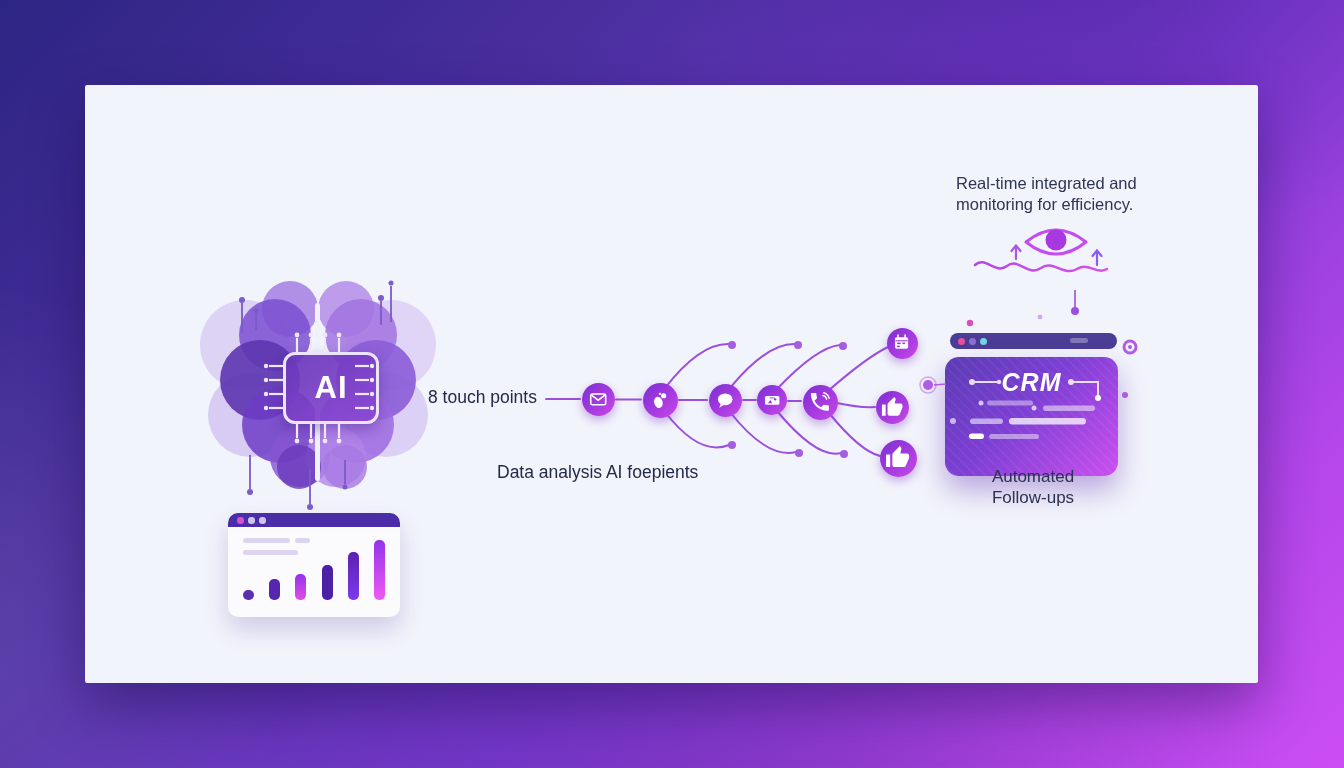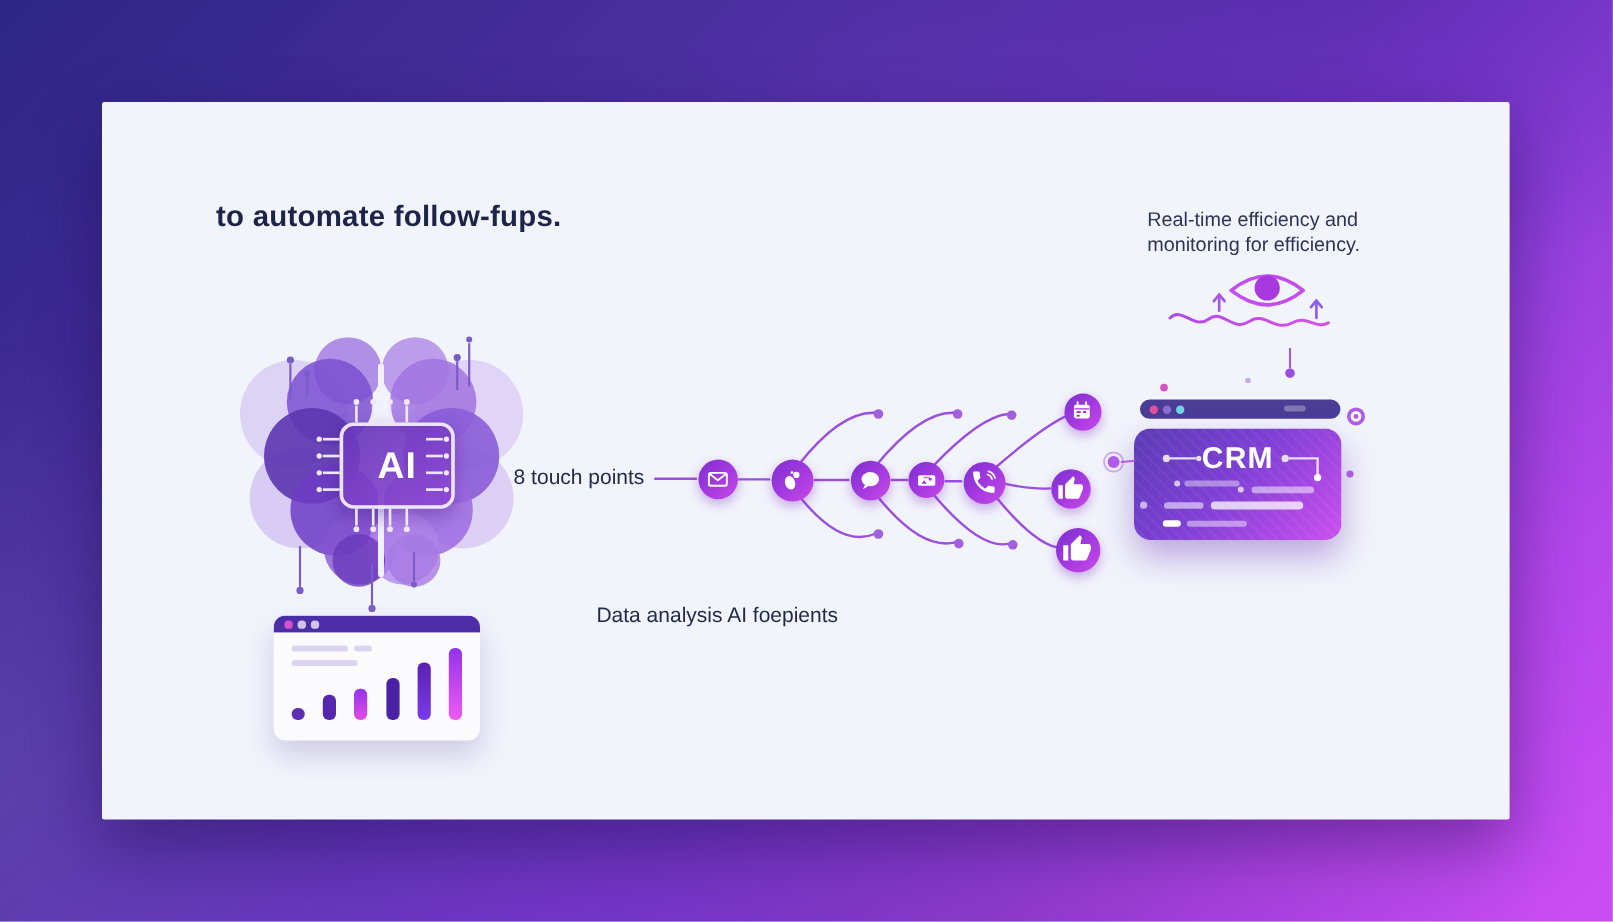--- a/index.html
+++ b/index.html
@@ -18,37 +18,37 @@
     background:#f2f4fb; border-radius:2px;
     box-shadow:0 22px 55px rgba(25,8,75,.45);
   }
   .abs { position:absolute; }
   
   .title { left:95px; top:80px; color:#1e2447; font-size:24.5px; font-weight:700; line-height:31px; letter-spacing:.2px; }
   .title .l1 { padding-left:19px; }
   .note { left:871px; top:88px; color:#2e3453; font-size:16.5px; line-height:21px; }
   .wf-heading { left:399px; top:217px; color:#2e3453; font-size:17px; }
   .tp-label { left:343px; top:302px; color:#232948; font-size:17.5px; }
-  .da-label { left:412px; top:377px; color:#232948; font-size:17.5px; font-weight:500;margin-top:40px; }
+  .da-label { left:412px; top:377px; color:#232948; font-size:17.5px; font-weight:500; }
   .crm-caption { left:888px; top:381px; width:120px; text-align:center; color:#2b3150; font-size:17px; line-height:21px; }
   
   .icirc { border-radius:50%;
     background:linear-gradient(135deg,#7b2fd0 0%,#a63ae0 55%,#c84ae8 100%);
     box-shadow:0 4px 10px rgba(120,45,195,.38);
     display:flex; align-items:center; justify-content:center; }
   .icirc svg { width:68%; height:68%; }
   
   .crm-topbar { left:865px; top:248px; width:167px; height:16px; background:#4b3d96; border-radius:8px; }
   .crm-topbar .dot { position:absolute; top:4.5px; width:7px; height:7px; border-radius:50%; }
   .crm-topbar .lightbar { position:absolute; left:120px; top:5px; width:18px; height:5px; border-radius:2.5px; background:rgba(255,255,255,.3); }
-  .crm-main { left:860px; top:272px; width:173px; height:93px; border-radius:14px;
+  .crm-main { left:860px; top:272px; width:173px; height:119px; border-radius:14px;
     background:
       repeating-linear-gradient(45deg, rgba(255,255,255,.045) 0 2px, transparent 2px 7px),
       linear-gradient(135deg,#5b3bb5 0%,#7d3fd4 45%,#cc4ff0 100%);
-    box-shadow:0 14px 28px rgba(95,40,175,.38); overflow:hidden; }
+    box-shadow:0 14px 28px rgba(95,40,175,.38); overflow:hidden;font-style:italic; }
   .crm-title { position:absolute; left:0; top:11px; width:100%; text-align:center;
     color:#fff; font-size:25px; font-weight:700; letter-spacing:1px; }
   
   .an-win { left:143px; top:428px; width:172px; height:104px; background:#fbfbfe; border-radius:10px;
     box-shadow:0 12px 24px rgba(70,40,150,.2); overflow:hidden; }
   .an-bar { position:absolute; left:0; top:0; width:100%; height:14px; background:#4c2da8; }
   .an-bar .dot { position:absolute; top:4px; width:6.5px; height:6.5px; border-radius:50%; }
   .an-line { position:absolute; height:4.5px; border-radius:2.5px; background:#dcd4f0; }
   .an-bars { position:absolute; left:15px; bottom:17px; width:142px; height:62px;
     display:flex; align-items:flex-end; justify-content:space-between; }
@@ -62,25 +62,24 @@
     display:flex; align-items:center; justify-content:center;
     color:#fff; font-size:31px; font-weight:700; letter-spacing:1px; }
   .overlay { left:0; top:0; width:1173px; height:598px; pointer-events:none; }
 </style>
 </head>
 <body>
 
 <div class="card">
 
   <div class="abs title">
-    <div class="l2">to automate follow-fups.</div>
   </div>
 
   <div class="abs note">
-    <div>Real-time efficiency and</div>
+    <div>Real-time integrated and</div>
     <div>monitoring for efficiency.</div>
   </div>
 
   <div class="abs tp-label">8 touch points</div>
   <div class="abs da-label">Data analysis AI foepients</div>
 
   <div>
     <div class="blob" style="left:115px;top:215px;width:90px;height:90px;background:#c4aeee;opacity:.45"></div>
     <div class="blob" style="left:123px;top:288px;width:84px;height:84px;background:#b89ceb;opacity:.45"></div>
     <div class="blob" style="left:261px;top:215px;width:90px;height:90px;background:#cdb5f2;opacity:.5"></div>
@@ -139,20 +138,24 @@
       <circle cx="153" cy="41" r="3" fill="#ffffff"></circle>
       <circle cx="36" cy="46" r="2.5" fill="rgba(255,255,255,.7)"></circle>
       <rect x="42" y="43.5" width="46" height="5" rx="2.5" fill="rgba(255,255,255,.4)"></rect>
       <circle cx="89" cy="51" r="2.5" fill="rgba(255,255,255,.7)"></circle>
       <rect x="98" y="48.5" width="52" height="5.5" rx="2.7" fill="rgba(255,255,255,.5)"></rect>
       <rect x="25" y="61.5" width="33" height="5.5" rx="2.7" fill="rgba(255,255,255,.55)"></rect>
       <rect x="64" y="61" width="77" height="6.5" rx="3.2" fill="rgba(255,255,255,.75)"></rect>
       <rect x="24" y="76.5" width="15" height="5.5" rx="2.7" fill="#ffffff"></rect>
       <rect x="44" y="77" width="50" height="5" rx="2.5" fill="rgba(255,255,255,.45)"></rect>
     </svg>
+  </div>
+  <div class="abs crm-caption">
+    <div>Automated</div>
+    <div>Follow-ups</div>
   </div>
 
   <svg class="abs overlay" viewBox="0 0 1173 598">
     <defs>
       <linearGradient id="wavegrad" x1="0" y1="0" x2="1" y2="0">
         <stop offset="0" stop-color="#b04ae5"></stop>
           <stop offset="1" stop-color="#d950e8"></stop>
       </linearGradient>
     </defs>
 

